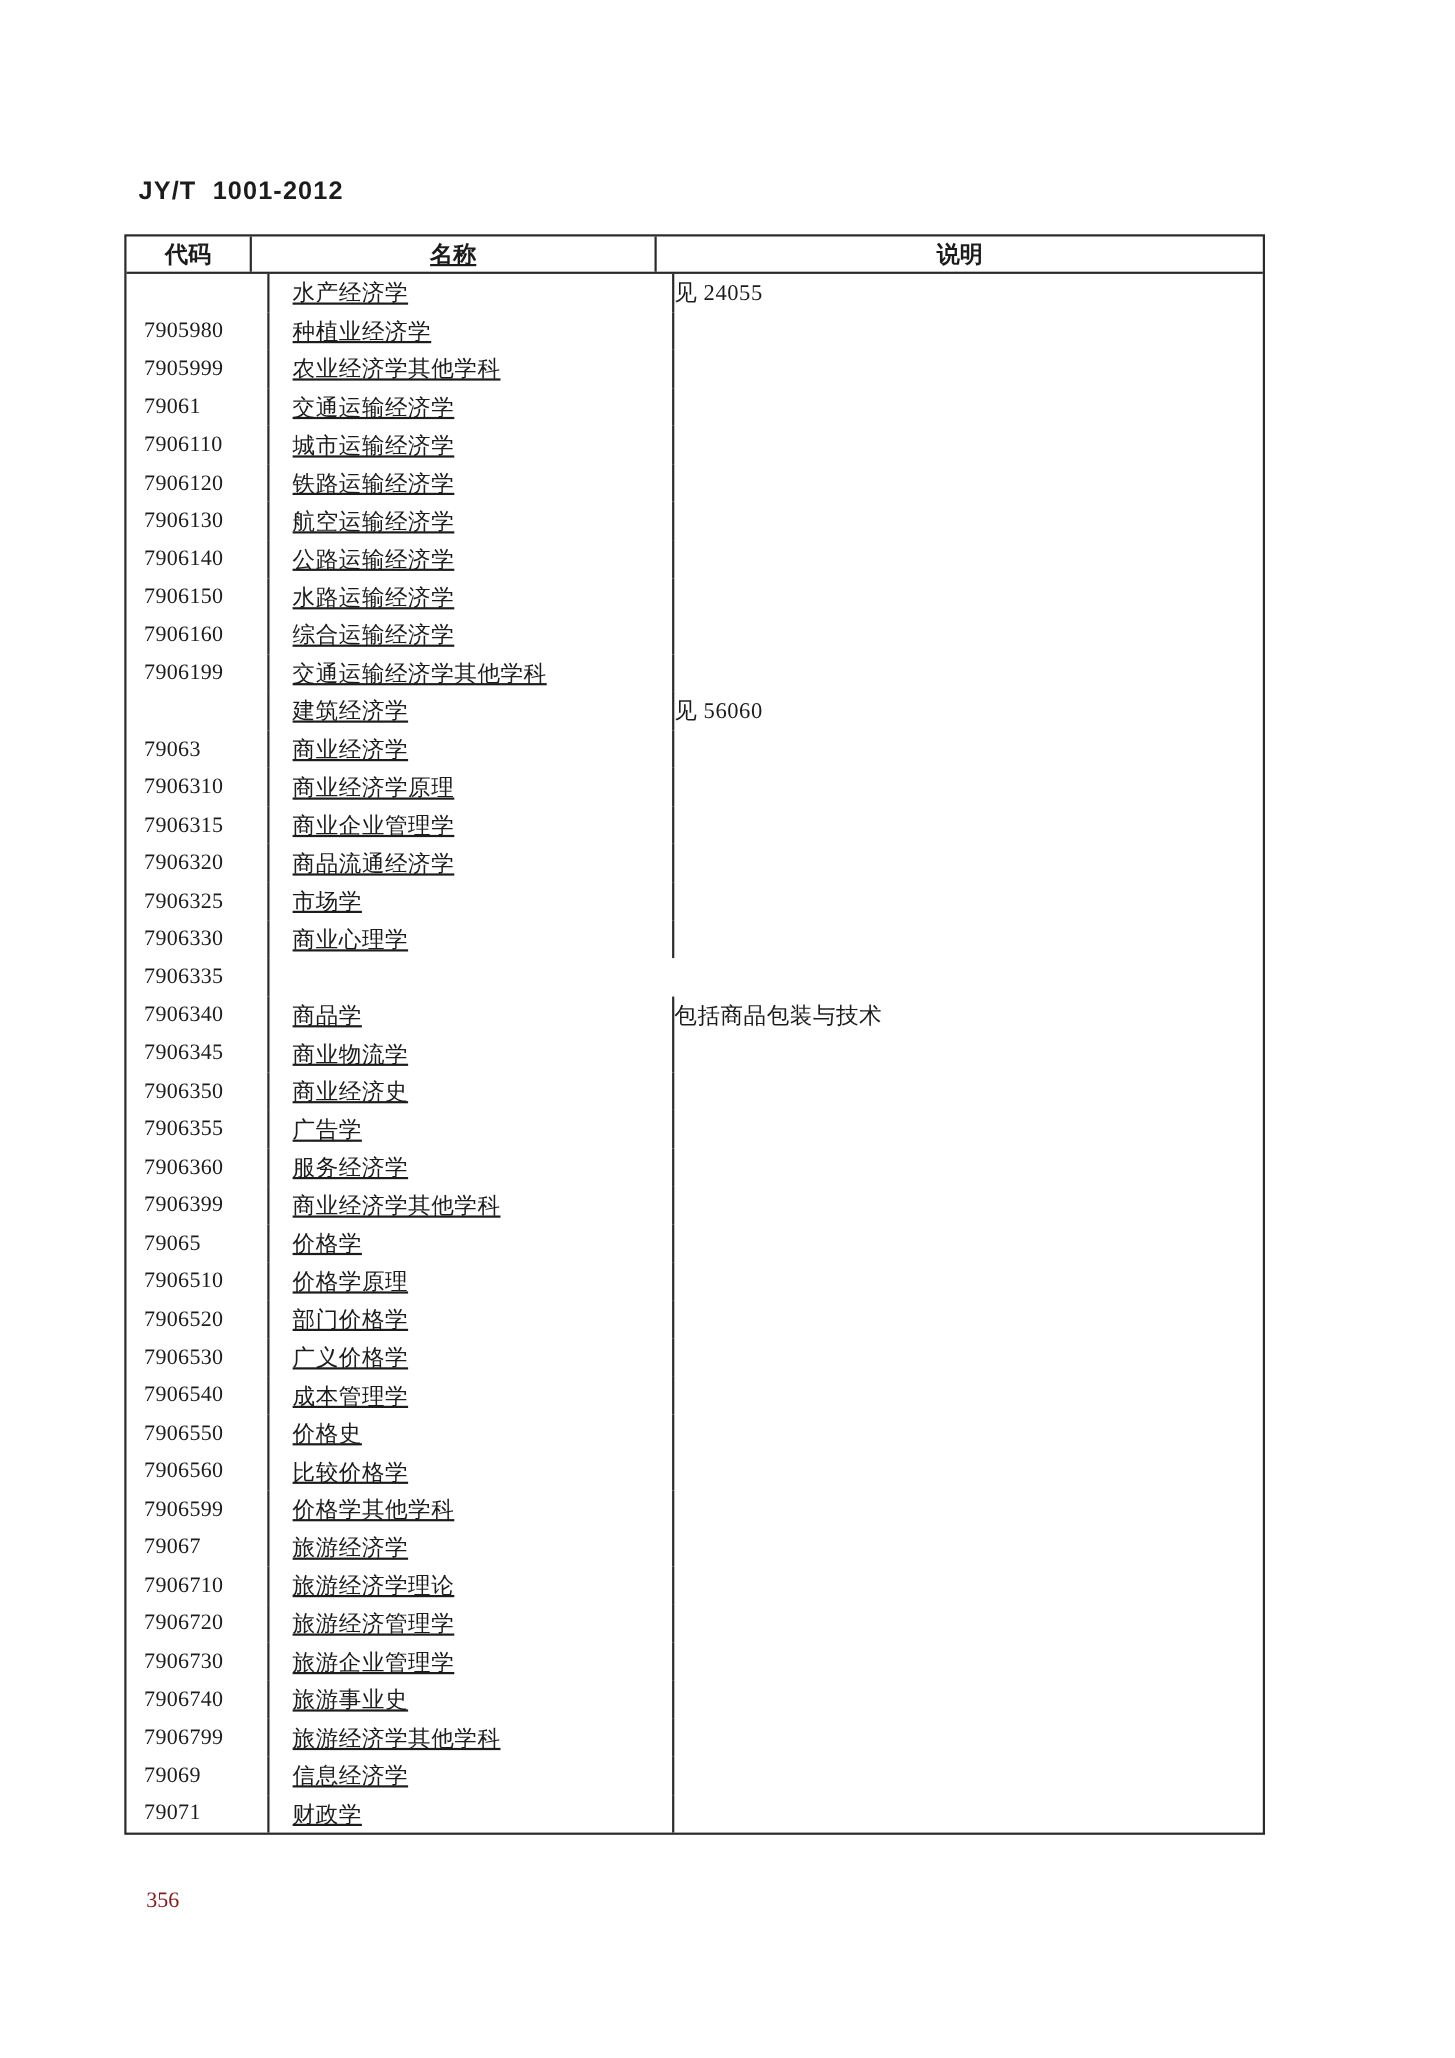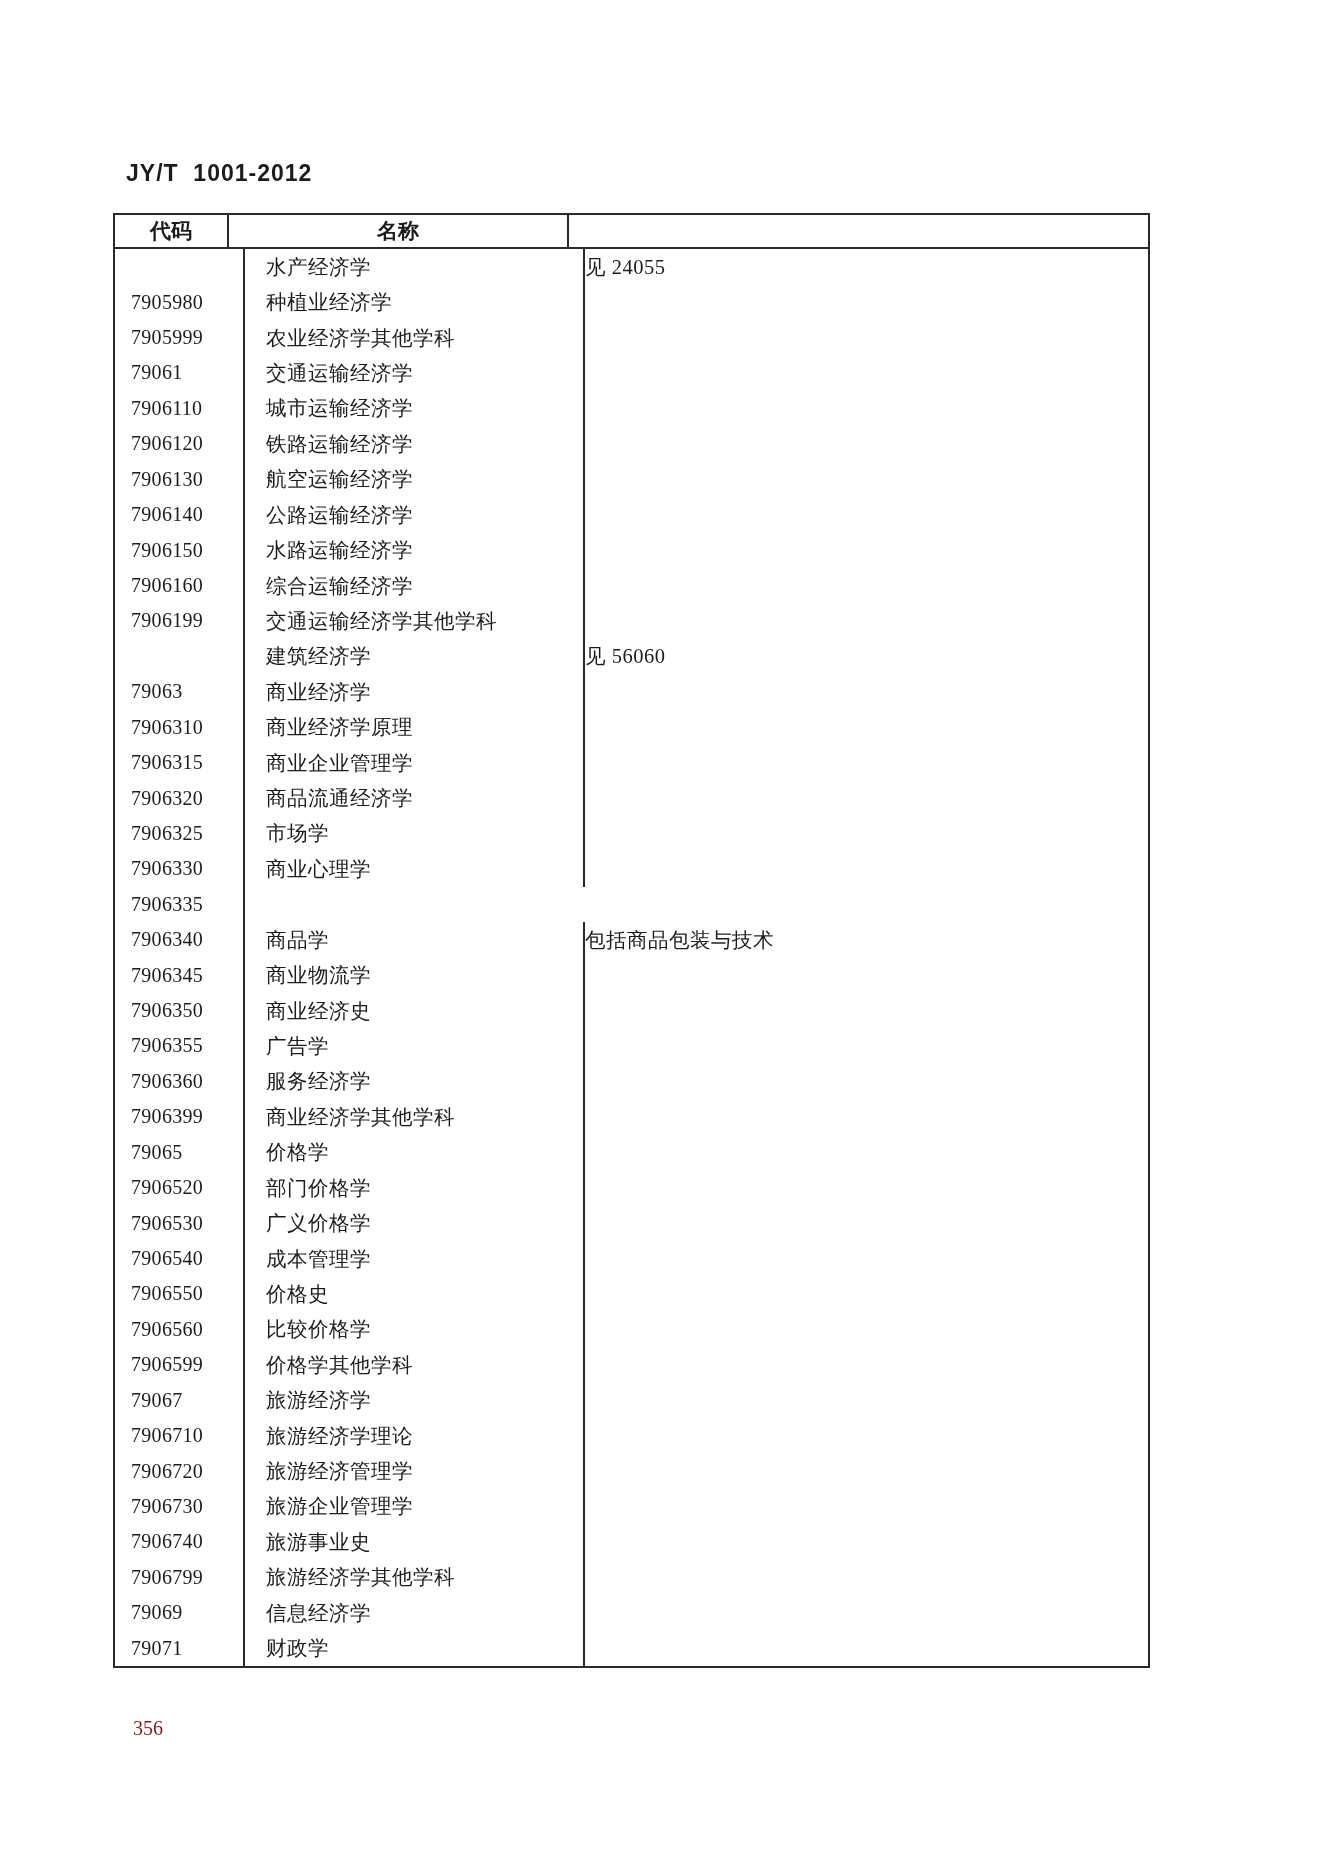--- a/index.html
+++ b/index.html
@@ -60,23 +60,24 @@
     min-height: 0;
   }
   .cell {
     box-sizing: border-box;
   }
   .cell-code {
     width: 114px;
     border-right: 2px solid #2a2a2a;
   }
   .cell-name {
-    width: 340px;
+    width: 368px;
     border-right: 2px solid #2a2a2a;
     padding-left: 21px;
+    text-decoration: underline;
   }
   .cell-note {
     flex: 1;
   }
   .table-header-row .cell-code,
   .table-header-row .cell-name,
   .table-header-row .cell-note {
     padding-left: 0;
   }
   .table-row .cell {
@@ -101,20 +102,21 @@
 </style>
 </head>
 <body>
 
 <div class="standard-code">JY/T  1001-2012</div>
 
 <div class="doc-table">
   <div class="table-header-row">
     <div class="cell cell-code">代码</div>
     <div class="cell cell-name">名称</div>
+    <div class="cell cell-note">说明</div>
   </div>
   <div class="table-body">
 
       <div class="table-row">
         <div class="cell cell-code"></div>
         <div class="cell cell-name">水产经济学</div>
         <div class="cell cell-note">见 24055</div>
       </div>
 
       <div class="table-row">
@@ -259,20 +261,25 @@
         <div class="cell cell-name">商业经济学其他学科</div>
         <div class="cell cell-note"></div>
       </div>
 
       <div class="table-row">
         <div class="cell cell-code">79065</div>
         <div class="cell cell-name">价格学</div>
         <div class="cell cell-note"></div>
       </div>
 
+      <div class="table-row">
+        <div class="cell cell-code">7906510</div>
+        <div class="cell cell-name">价格学原理</div>
+        <div class="cell cell-note"></div>
+      </div>
 
       <div class="table-row">
         <div class="cell cell-code">7906520</div>
         <div class="cell cell-name">部门价格学</div>
         <div class="cell cell-note"></div>
       </div>
 
       <div class="table-row">
         <div class="cell cell-code">7906530</div>
         <div class="cell cell-name">广义价格学</div>

